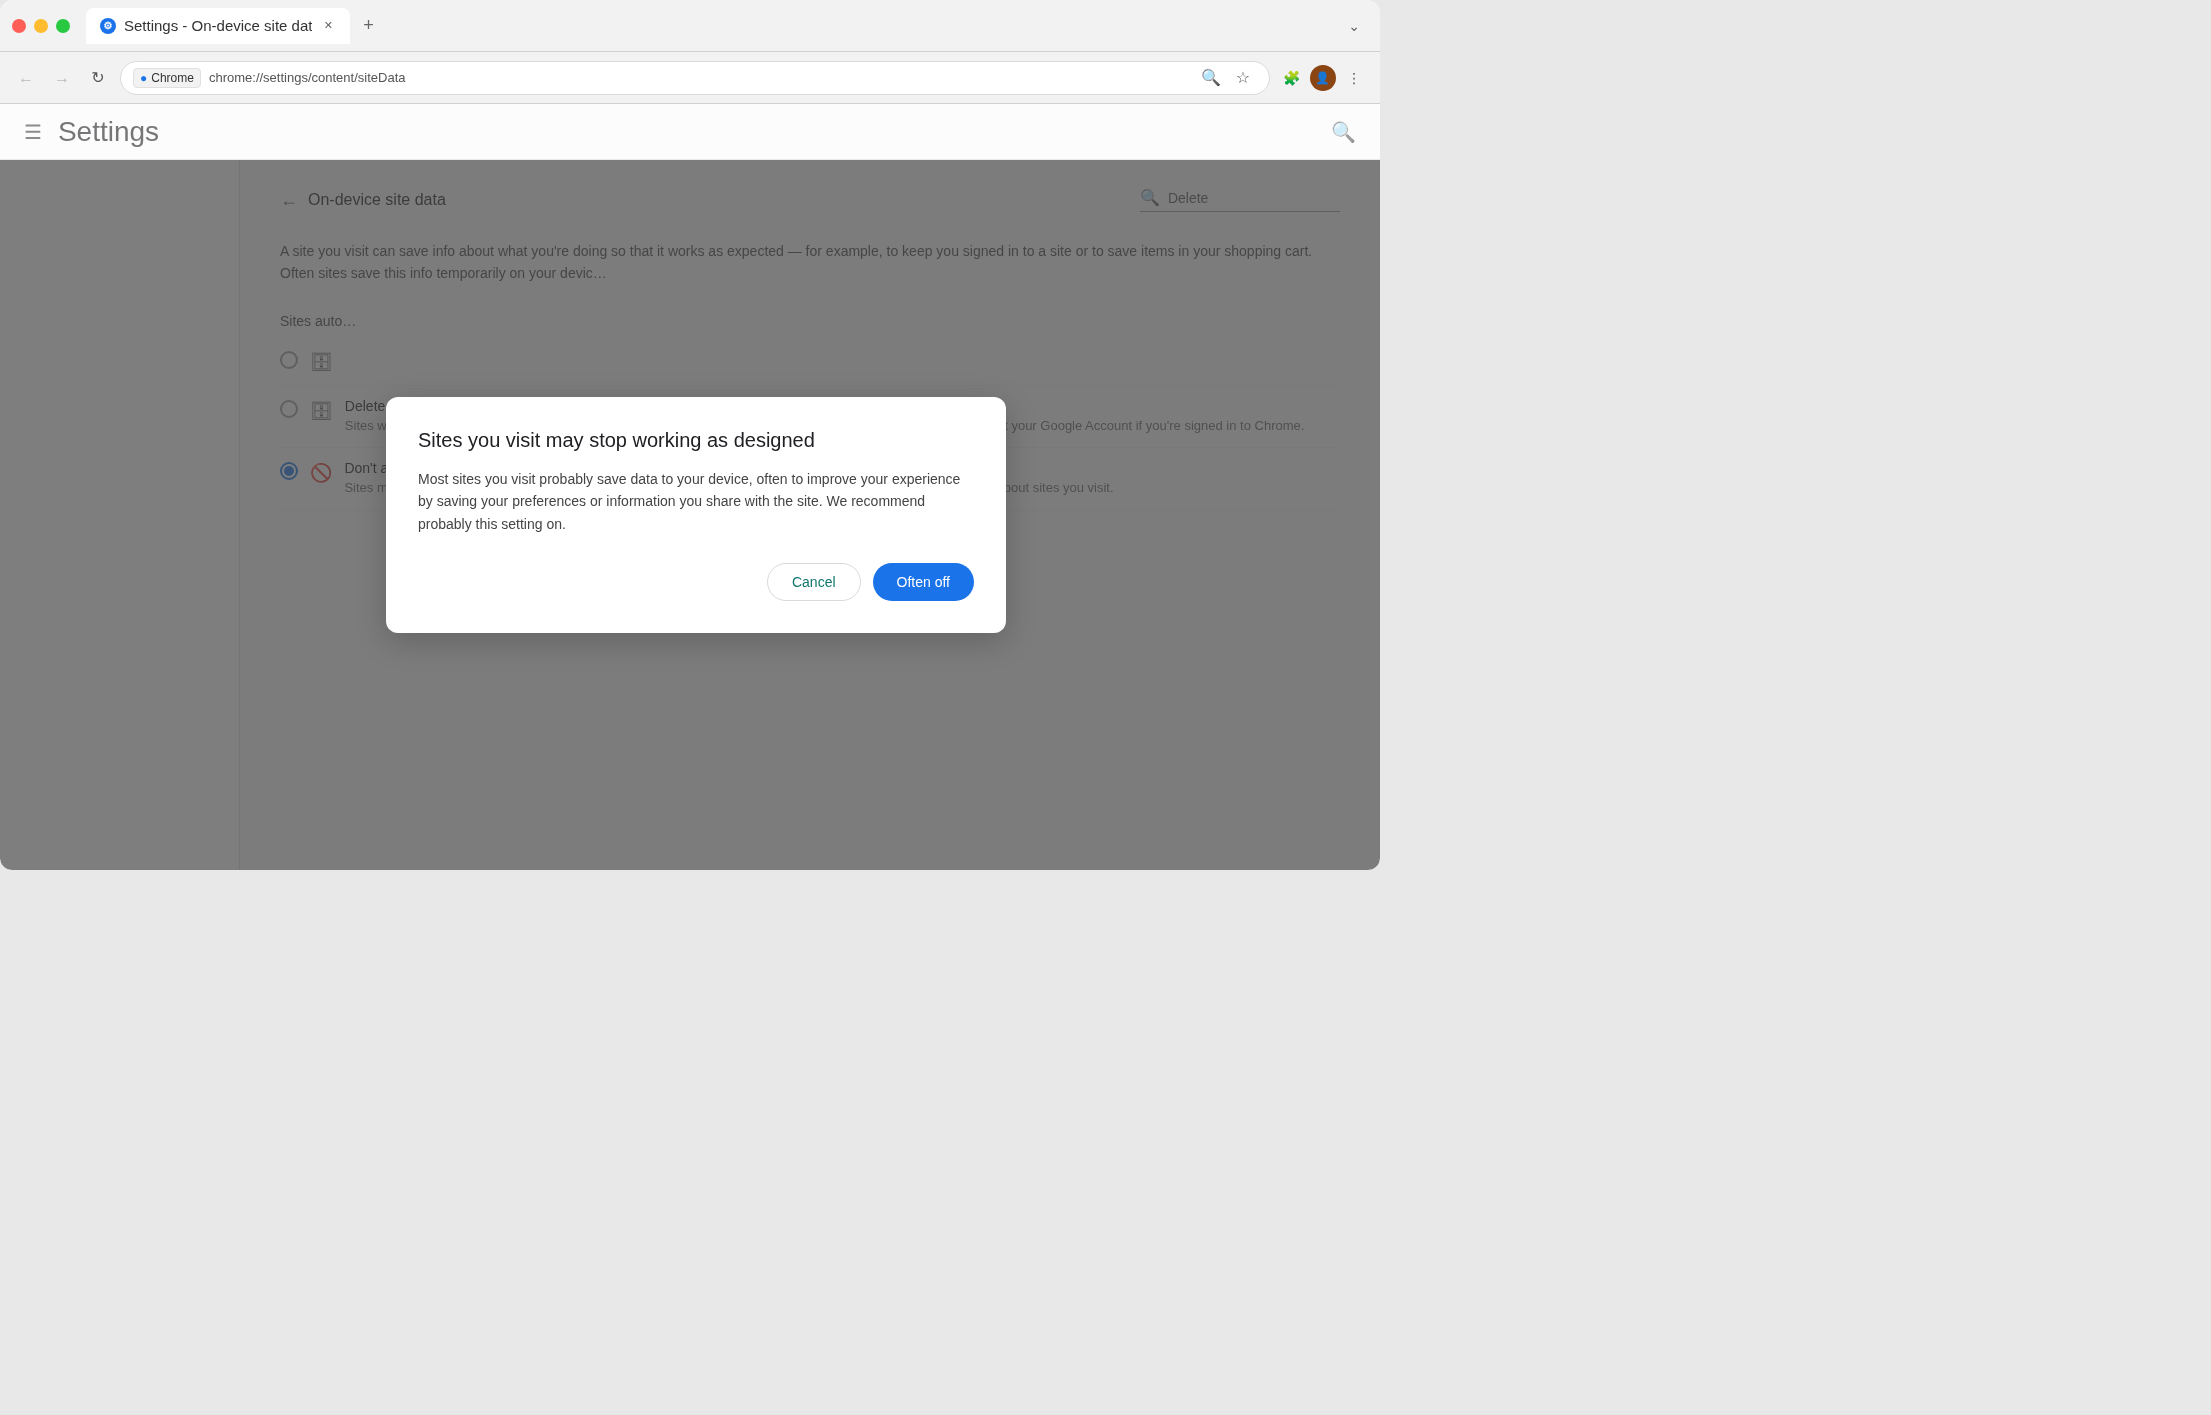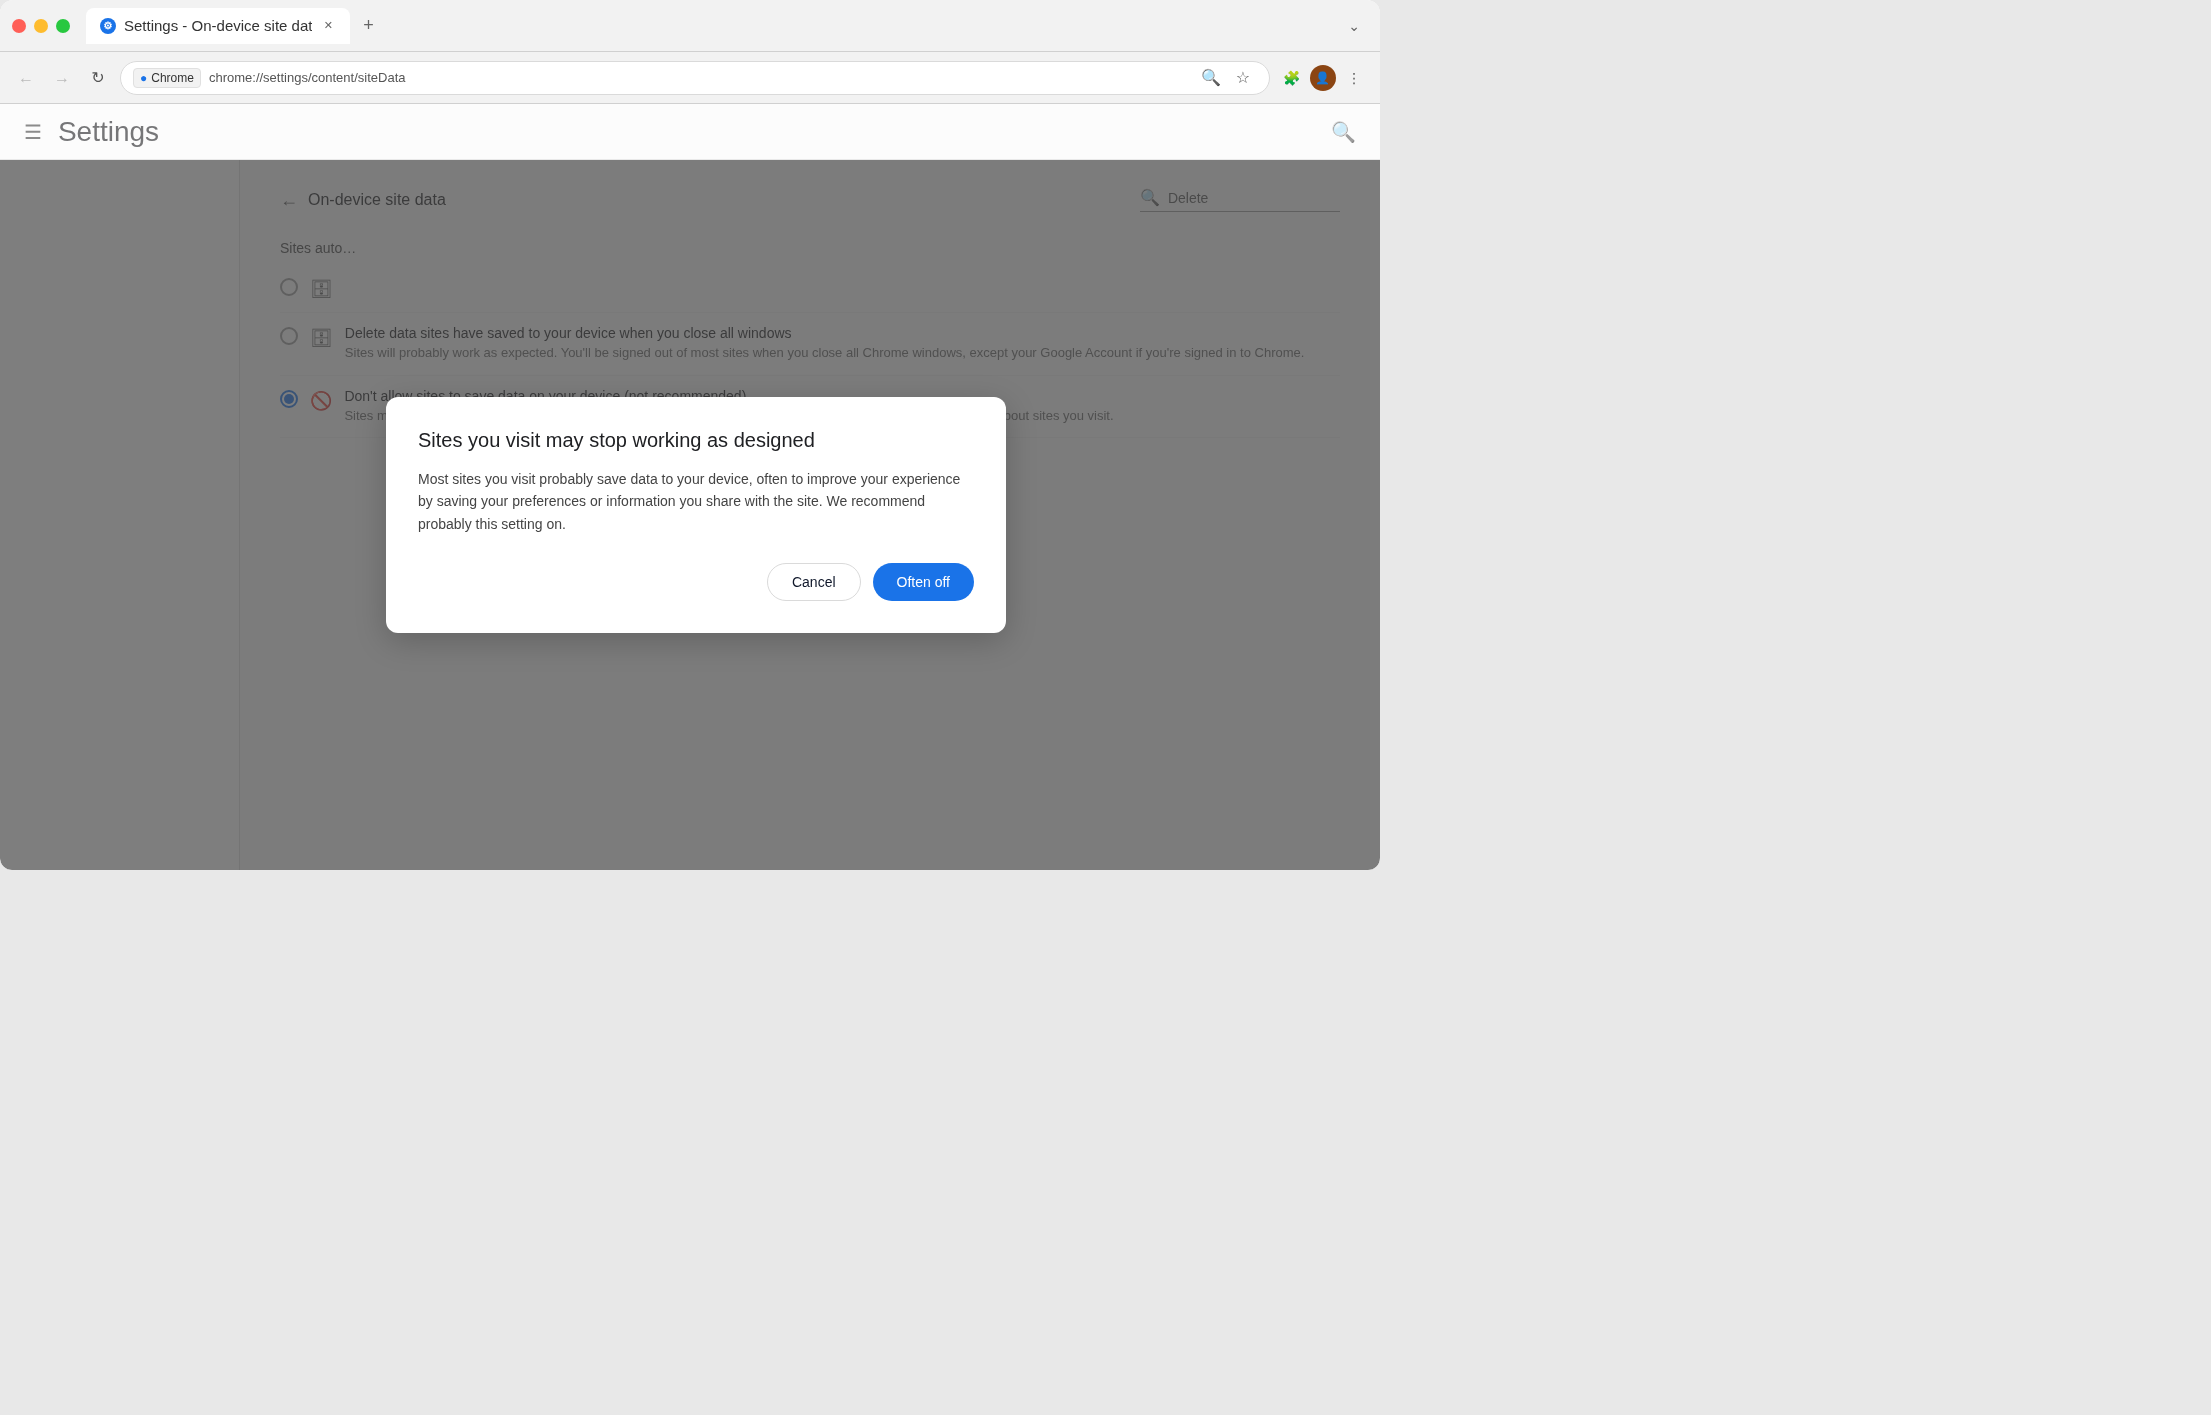--- a/index.html
+++ b/index.html
@@ -312,21 +312,21 @@
       display: flex;
       justify-content: flex-end;
       gap: 12px;
     }
     .btn-cancel {
       background: white;
       border: 1px solid #dadada;
       border-radius: 20px;
       padding: 10px 24px;
       font-size: 14px;
-      color: #0f172a;
+      color: #0f766e;
       cursor: pointer;
     }
     .btn-turn-off {
       background: #1a73e8;
       border: none;
       border-radius: 20px;
       padding: 10px 24px;
       font-size: 14px;
       color: white;
       cursor: pointer;
@@ -398,20 +398,21 @@
           <div class="back-nav">
             <span class="back-arrow">←</span>
             <span>On-device site data</span>
           </div>
           <div class="content-search">
             <span class="content-search-icon">🔍</span>
             <span class="content-search-label">Delete</span>
           </div>
         </div>
 
+        <p class="description-text">A site you visit can save info about what you're doing so that it works as expected — for example, to keep you signed in to a site or to save items in your shopping cart. Often sites save this info temporarily on your devic…</p>
 
         <div class="sites-auto-label">Sites auto…</div>
 
         <div class="radio-option">
           <div class="radio-btn"></div>
           <span class="radio-icon">🗄</span>
           <div>
             <div class="radio-text"></div>
           </div>
         </div>

